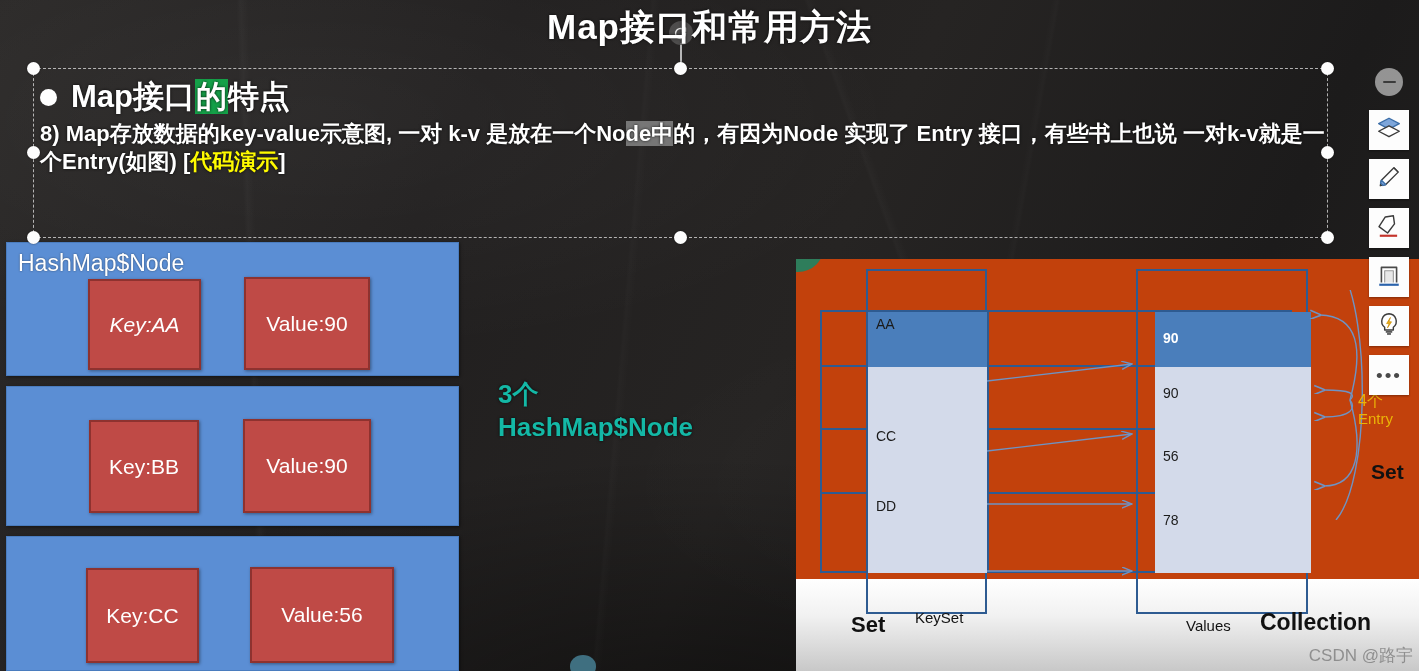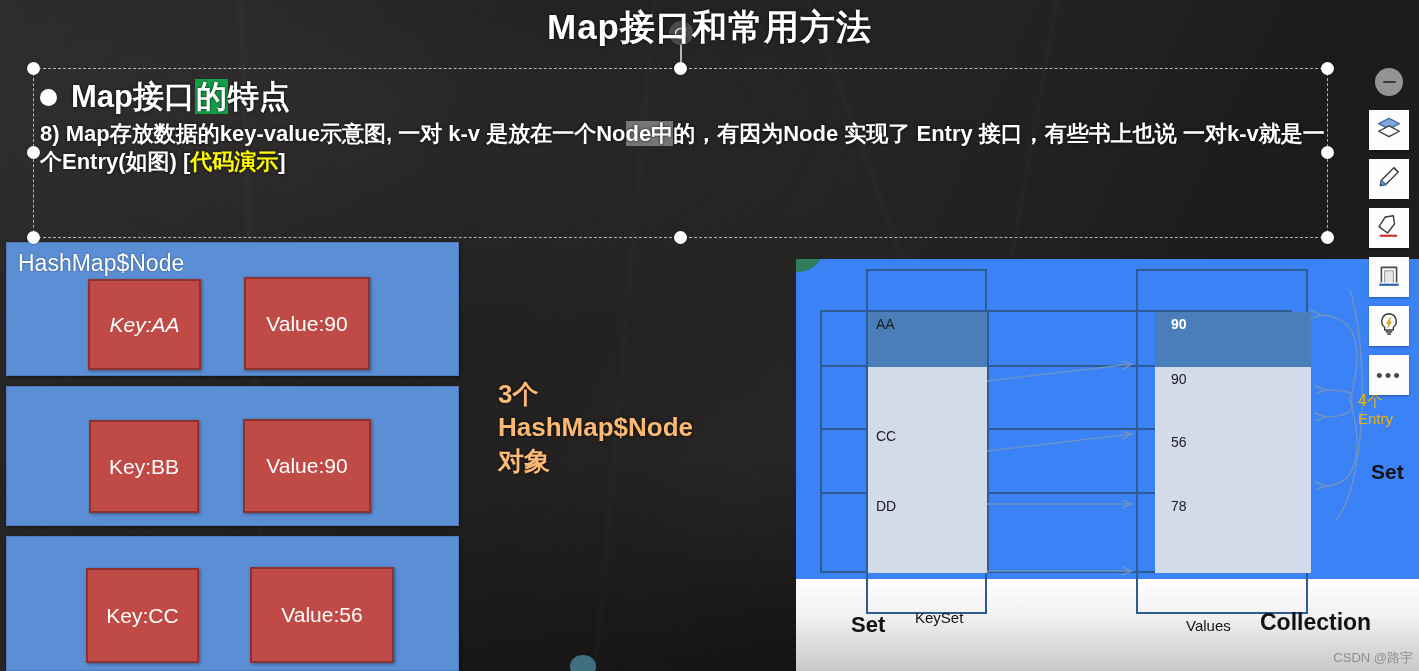--- a/index.html
+++ b/index.html
@@ -129,36 +129,36 @@
   #kv1k { left:88px;  top:279px; width:113px; height:91px;font-style:italic; }
   #kv1v { left:244px; top:277px; width:126px; height:93px; }
   #kv2k { left:89px;  top:420px; width:110px; height:93px; }
   #kv2v { left:243px; top:419px; width:128px; height:94px; }
   #kv3k { left:86px;  top:568px; width:113px; height:95px; }
   #kv3v { left:242px; top:567px; width:144px; height:96px;margin-left:8px; }
 
   
   #center-note {
     position:absolute; left:498px; top:378px;
-    color:#fdba74; font-size:26px; font-weight:bold;
+    color:#14b8a6; font-size:26px; font-weight:bold;
     line-height:1.28; z-index:5;
     text-shadow:0 0 3px rgba(0,0,0,.8);
   }
 
   
   #teal-blob {
     position:absolute; left:570px; top:655px;
     width:26px; height:22px; border-radius:50% 50% 45% 45%;
     background:#3f6f80; z-index:3;
   }
 
   
   #panel {
     position:absolute; left:796px; top:259px; width:623px; height:412px;
-    background:#3b82f6; z-index:3; overflow:hidden;
+    background:#c2410c; z-index:3; overflow:hidden;
   }
   #panel-grad {
     position:absolute; left:0; right:0; bottom:0; height:92px;
     background:linear-gradient(180deg,#ffffff 0%,#f1f1f1 40%,#c8c8c8 100%);
   }
   #green-arc {
     position:absolute; left:-10px; top:-13px; width:38px; height:26px;
     border-radius:0 0 40px 0;
     background:#2e7d5b;
   }
@@ -178,21 +178,21 @@
   .tbl-row { position:absolute; left:0; right:0; border-bottom:2px solid #2e5b91; }
   .tbl-row.last { border-bottom:none; }
   .vline { position:absolute; top:0; bottom:0; width:2px; background:#2e5b91; }
 
   .cell-key {
     position:absolute; display:flex; align-items:flex-start;
     padding:4px 0 0 8px; font-size:14px; color:#1b1b1b;
   }
   .cell-val {
     position:absolute; display:flex; align-items:flex-start;
-    padding:4px 0 0 8px; font-size:14px; color:#1b1b1b;margin-left:8px;
+    padding:18px 0 0 8px; font-size:14px; color:#1b1b1b;
   }
   .fill-dark { background:#4a7ebb; }
   .fill-light { background:#d3daea; }
 
   .cell-txt { position:relative; z-index:2; }
 
   
   .panel-lbl { position:absolute; color:#111; z-index:5; }
   #lbl-set      { left:55px;  top:353px; font-size:22px; font-weight:bold; }
   #lbl-keyset   { left:119px; top:350px; font-size:15px; }
@@ -226,21 +226,21 @@
     margin:0 auto 9px auto;
     display:flex;align-items:center;justify-content:center;
     box-shadow:0 1px 2px rgba(0,0,0,.35);
   }
   .tool-btn svg { width:26px; height:26px; }
   .dots { letter-spacing:2px; font-size:19px; color:#4a4a4a; line-height:1; }
 
   
   #watermark {
     position:absolute; right:6px; bottom:4px; z-index:10;
-    color:rgba(130,130,130,.85); font-size:13px;
+    color:rgba(130,130,130,.85); font-size:17px;
   }
 </style>
 </head>
 <body>
 
 <div id="board"></div>
 
 <div id="title">Map接口和常用方法</div>
 
 <div id="sel-box">
@@ -278,21 +278,20 @@
 <div class="kv-box" id="kv1k">Key:AA</div>
 <div class="kv-box" id="kv1v">Value:90</div>
 <div class="kv-box" id="kv2k">Key:BB</div>
 <div class="kv-box" id="kv2v">Value:90</div>
 <div class="kv-box" id="kv3k">Key:CC</div>
 <div class="kv-box" id="kv3v">Value:56</div>
 
 <div id="center-note">
   <div>3个</div>
   <div>HashMap$Node</div>
-  <div>对象</div>
 </div>
 
 <div id="teal-blob"></div>
 
 <div id="panel">
   <div id="panel-grad"></div>
   <div id="green-arc"></div>
 
   <div class="outer-col" id="col-keyset"></div>
   <div class="outer-col" id="col-values"></div>

